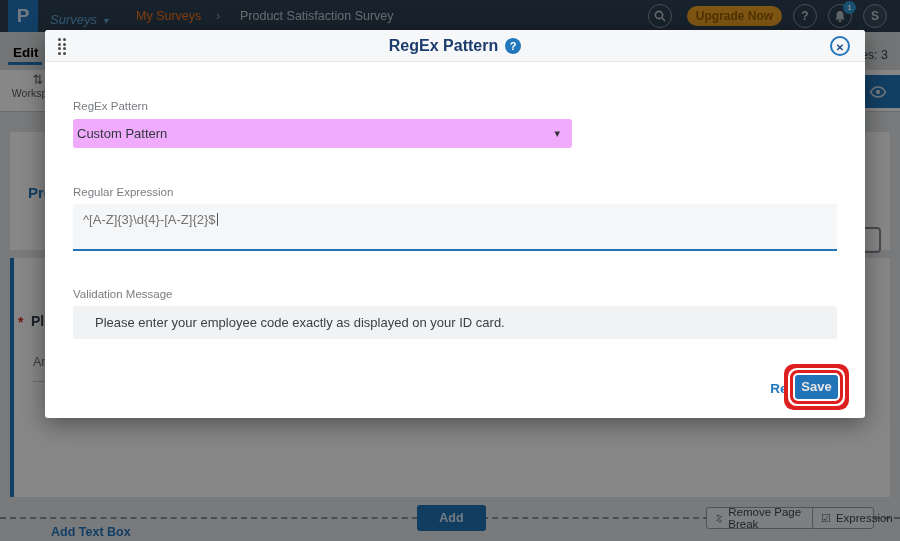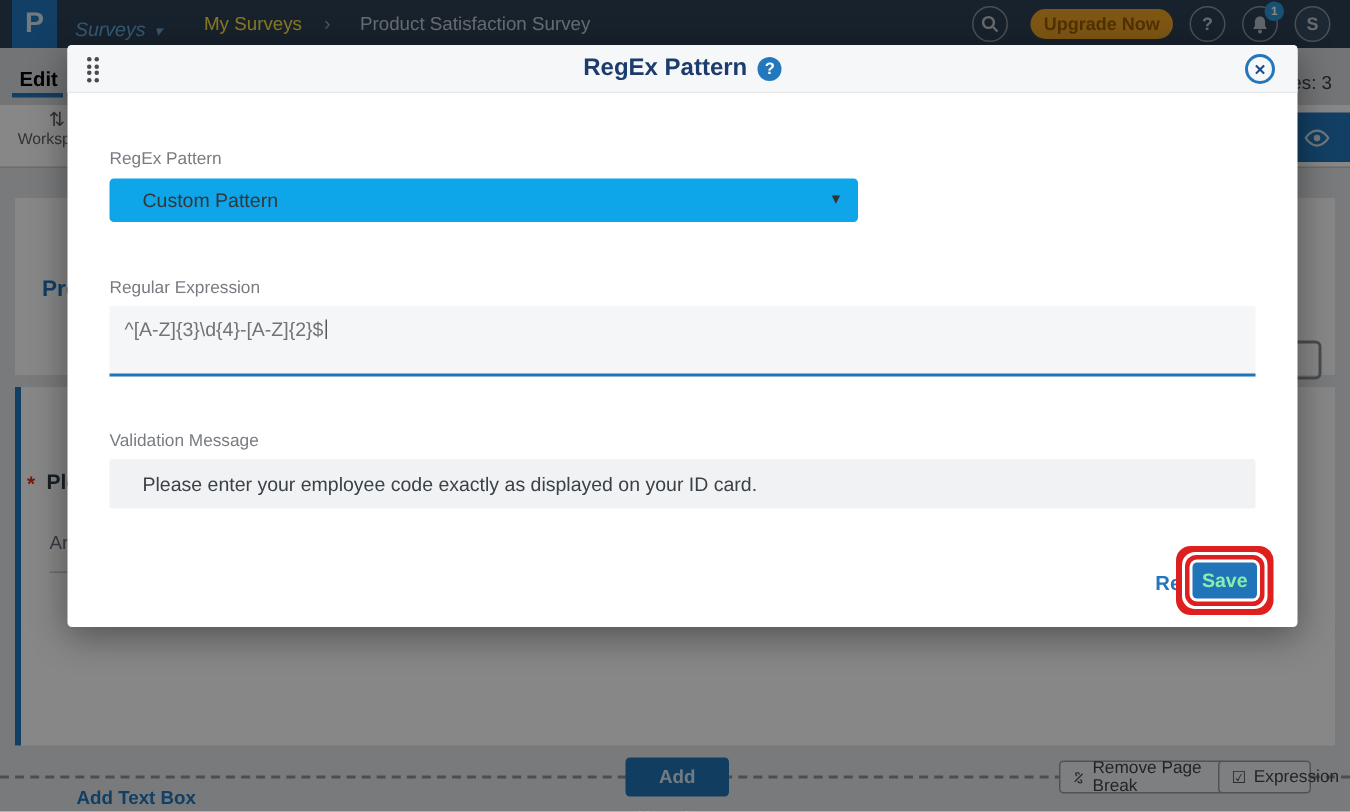--- a/index.html
+++ b/index.html
@@ -5,21 +5,21 @@
   * { margin:0; padding:0; box-sizing:border-box; }
   body { background:#555; font-family:"Liberation Sans", sans-serif; }
   #stage { position:relative; width:900px; height:541px; overflow:hidden; background:#e4e6e8; }
 
   
   .topbar { position:absolute; left:0; top:0; width:900px; height:32px; background:#2f4154; }
   .logo { position:absolute; left:8px; top:0; width:30px; height:32px; background:#2378bf; color:#d7e7f4;
           font-size:19px; font-weight:bold; text-align:center; line-height:32px; }
   .surveys { position:absolute; left:50px; top:0; height:32px; line-height:40px; color:#64a9dc; font-size:13px;font-style:italic; }
   .surveys .caret { margin-left:6px; font-size:10px; color:#64a9dc; }
-  .crumb1 { position:absolute; left:136px; top:0; height:32px; line-height:32px; color:#fde047; font-size:12.5px; }
+  .crumb1 { position:absolute; left:136px; top:0; height:32px; line-height:32px; color:#f97316; font-size:12.5px; }
   .crumbsep { position:absolute; left:216px; top:0; height:32px; line-height:32px; color:#8aa0b2; font-size:13px; }
   .crumb2 { position:absolute; left:240px; top:0; height:32px; line-height:32px; color:#c2cdd6; font-size:12.5px; }
   .tb-circle { position:absolute; top:4px; width:24px; height:24px; border:1.5px solid #8d959d; border-radius:50%;
                color:#c3cad1; display:flex; align-items:center; justify-content:center; font-size:12px; font-weight:bold; }
   .search { left:648px; } .help { left:793px; } .bellc { left:828px; } .avatar { left:863px; background:#3a4c60; }
   .upgrade { position:absolute; left:687px; top:6px; width:95px; height:20px; background:#f0a427; border-radius:10px;
              color:#9a5e04; font-size:12px; font-weight:bold; text-align:center; line-height:20px; }
   .badge { position:absolute; top:-4px; right:-5px; width:13px; height:13px; background:#2e9ad8; border-radius:50%;
            color:#fff; font-size:8px; font-weight:bold; line-height:13px; text-align:center; border:none; }
 
@@ -67,31 +67,31 @@
   .drag { position:absolute; left:13px; top:8px; display:grid; grid-template-columns:3px 3px; grid-auto-rows:3px; gap:1.5px; }
   .drag i { width:3px; height:3px; background:#4b4b4b; border-radius:50%; }
   .m-titlewrap { position:absolute; left:0; top:0; width:820px; height:32px; display:flex; align-items:center; justify-content:center; gap:7px; }
   .m-title { font-size:16px; font-weight:bold; color:#1c3c6e; }
   .m-help { width:16px; height:16px; background:#2377bd; border-radius:50%; color:#fff; font-size:11px; font-weight:bold;
             text-align:center; line-height:16px; }
   .m-close { position:absolute; right:15px; top:6px; width:20px; height:20px; border:2px solid #2377bd; border-radius:50%;
              color:#174a86; font-size:10px; font-weight:bold; text-align:center; line-height:19px; }
   .m-label { position:absolute; left:28px; font-size:11.5px; color:#787c81; }
   .lab1 { top:70px; } .lab2 { top:156px; } .lab3 { top:258px; }
-  .m-select { position:absolute; left:28px; top:89px; width:499px; height:29px; background:#0ea5e9; border-radius:3px;
-              font-size:13px; color:#32373c; line-height:29px; padding-left:22px; }
+  .m-select { position:absolute; left:28px; top:89px; width:499px; height:29px; background:#f0abfc; border-radius:3px;
+              font-size:13px; color:#32373c; line-height:29px; padding-left:4px; }
   .m-select .caret { position:absolute; right:12px; top:0; font-size:11px; color:#333; }
   .m-textarea { position:absolute; left:28px; top:174px; width:764px; height:47px; background:#f5f6f7;
                 border-bottom:2px solid #2174b8; font-size:13px; color:#737373; padding:8px 10px; }
   .cursorbar { display:inline-block; width:1px; height:13px; background:#555; margin-left:1px; vertical-align:-2px; }
   .m-input { position:absolute; left:28px; top:276px; width:764px; height:33px; background:#f1f2f3; border-radius:2px;
              font-size:13px; color:#3a4148; line-height:33px; padding-left:22px; }
   .m-reset { position:absolute; right:58px; top:351px; font-size:13.5px; font-weight:bold; color:#2377bd; }
   .m-save { position:absolute; right:27px; top:345px; width:43px; height:24px; background:#2174b8; border:none; border-radius:3px;
-            color:#86efac; font-size:13px; font-weight:bold; text-align:center; line-height:24px;
+            color:#e5e5e5; font-size:13px; font-weight:bold; text-align:center; line-height:24px;
             box-shadow:0 0 0 2px #fff, 0 0 0 5px #de1f1f, 0 0 0 7px #fff, 0 0 0 11px #de1f1f; }
 </style>
 </head>
 <body>
 
 <div id="stage">
 
   <div class="topbar">
     <div class="logo">P</div>
     <div class="surveys">

